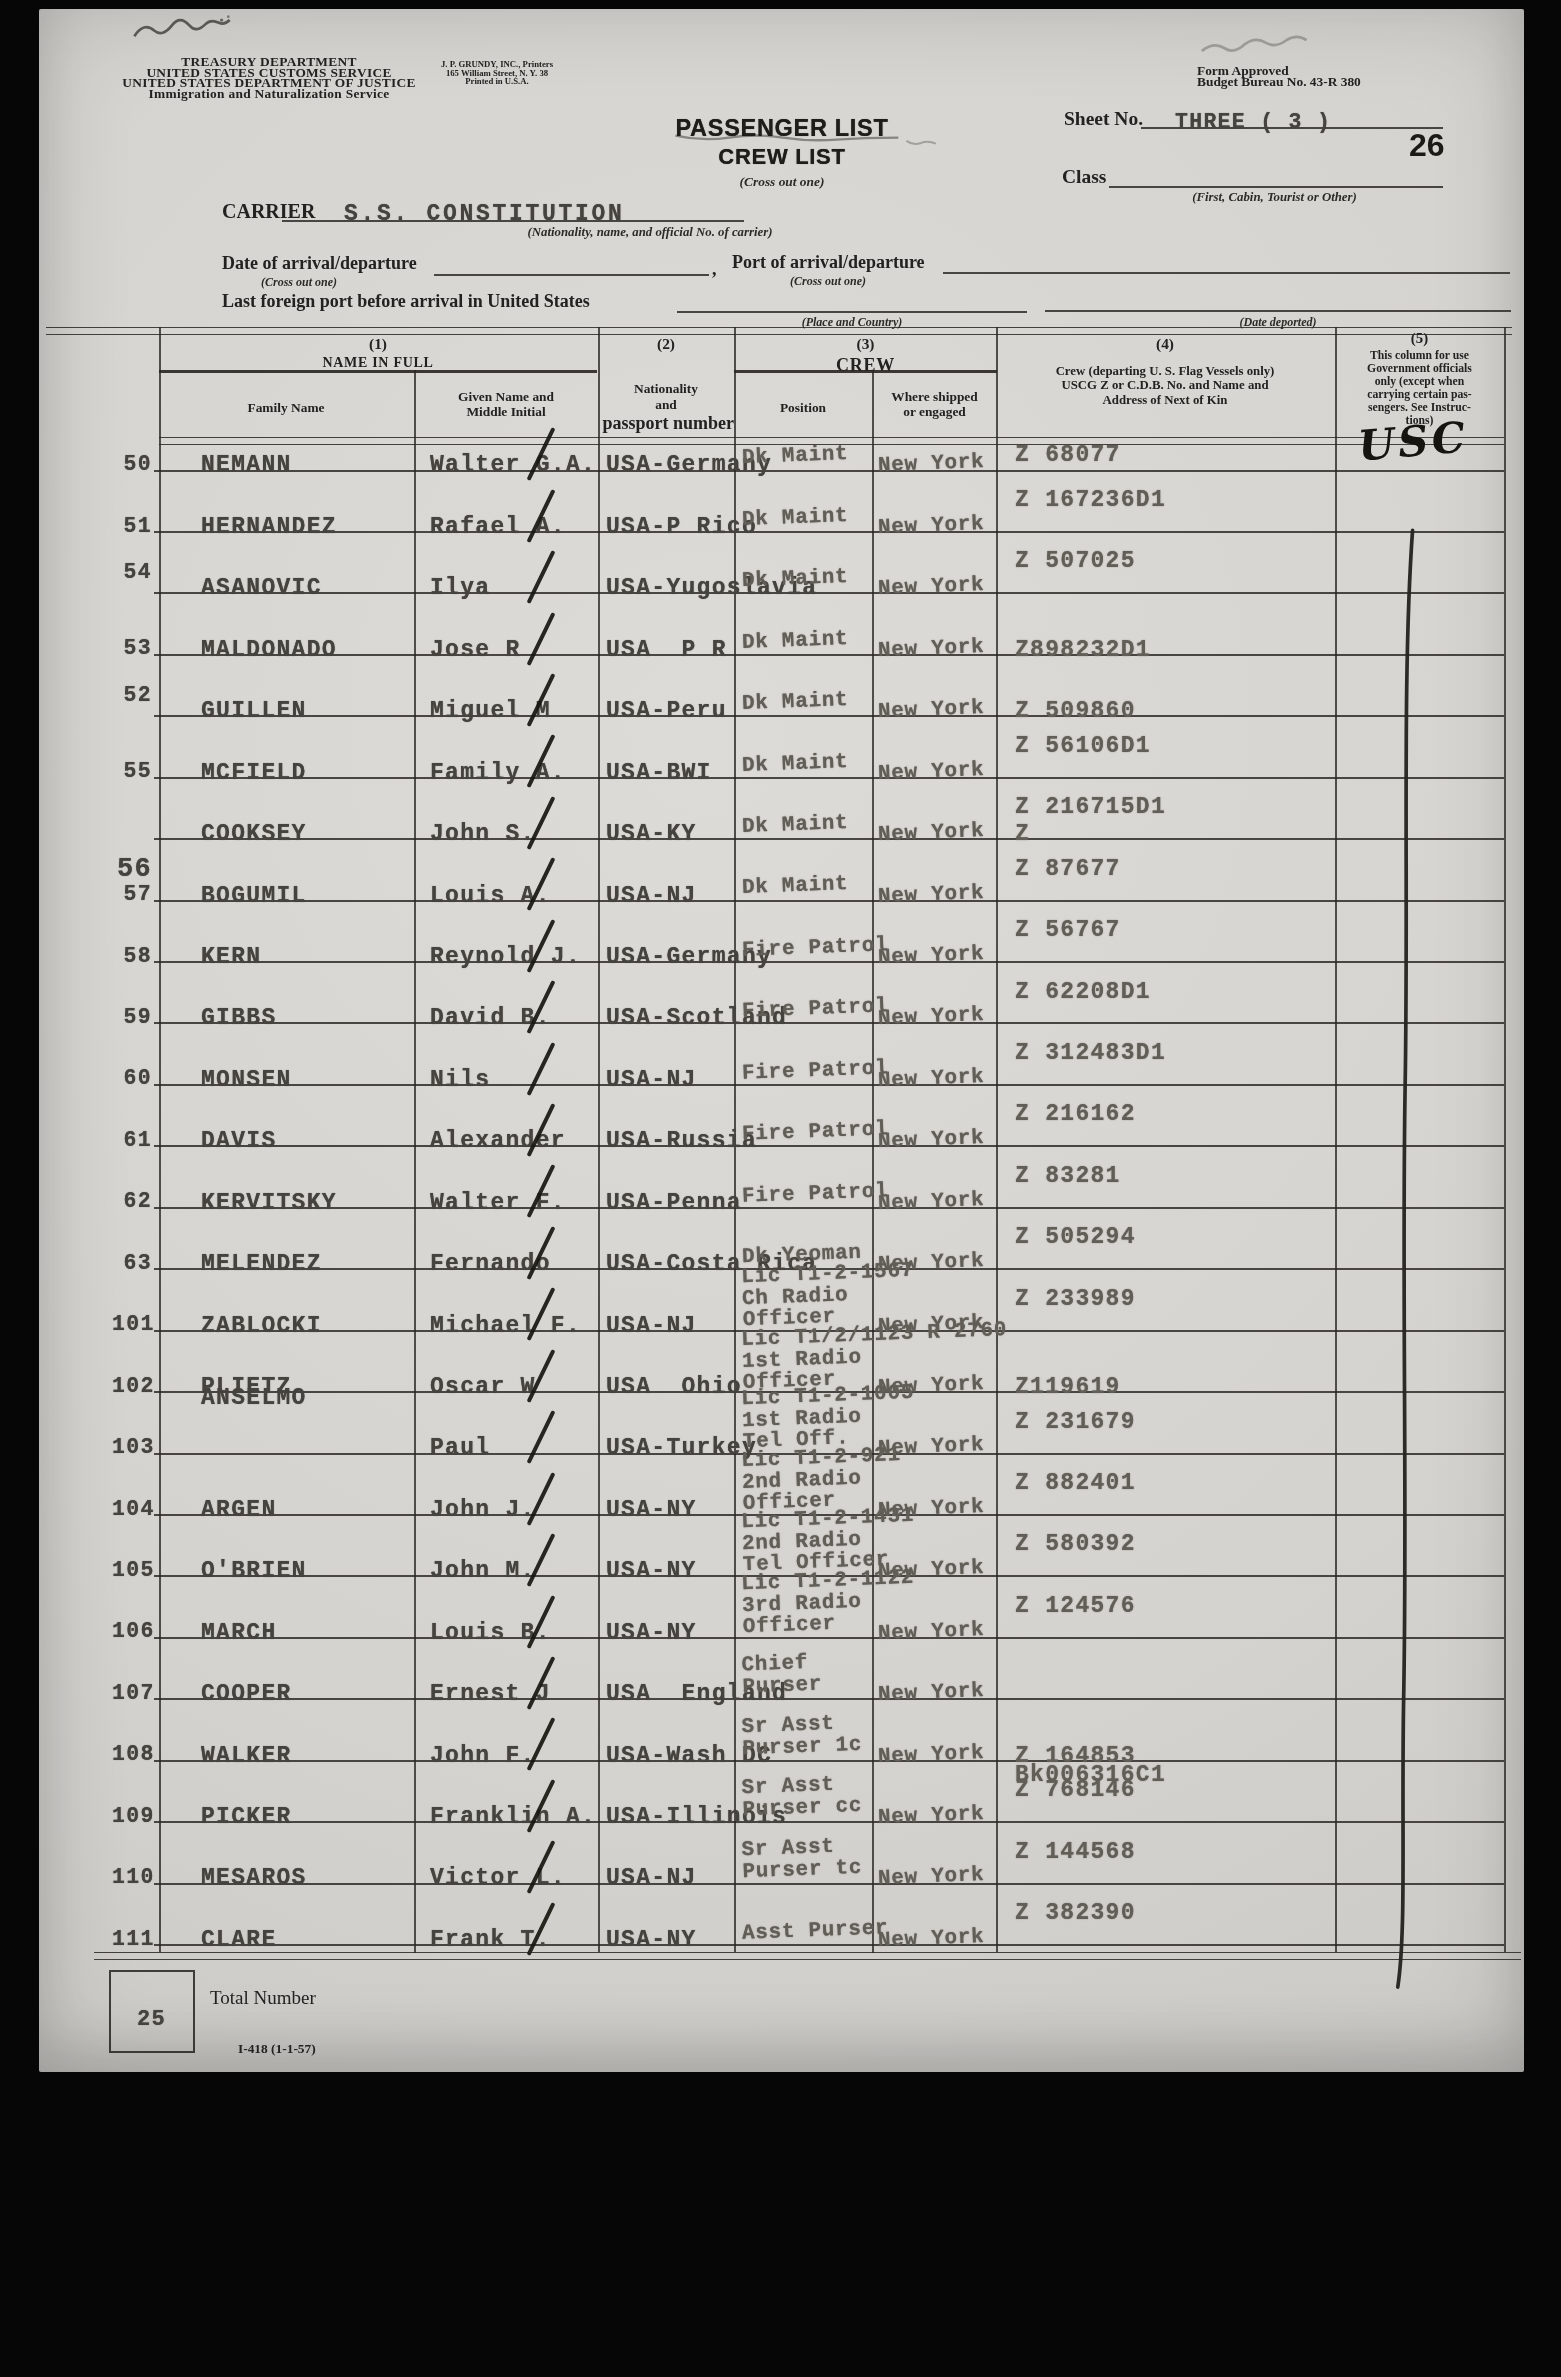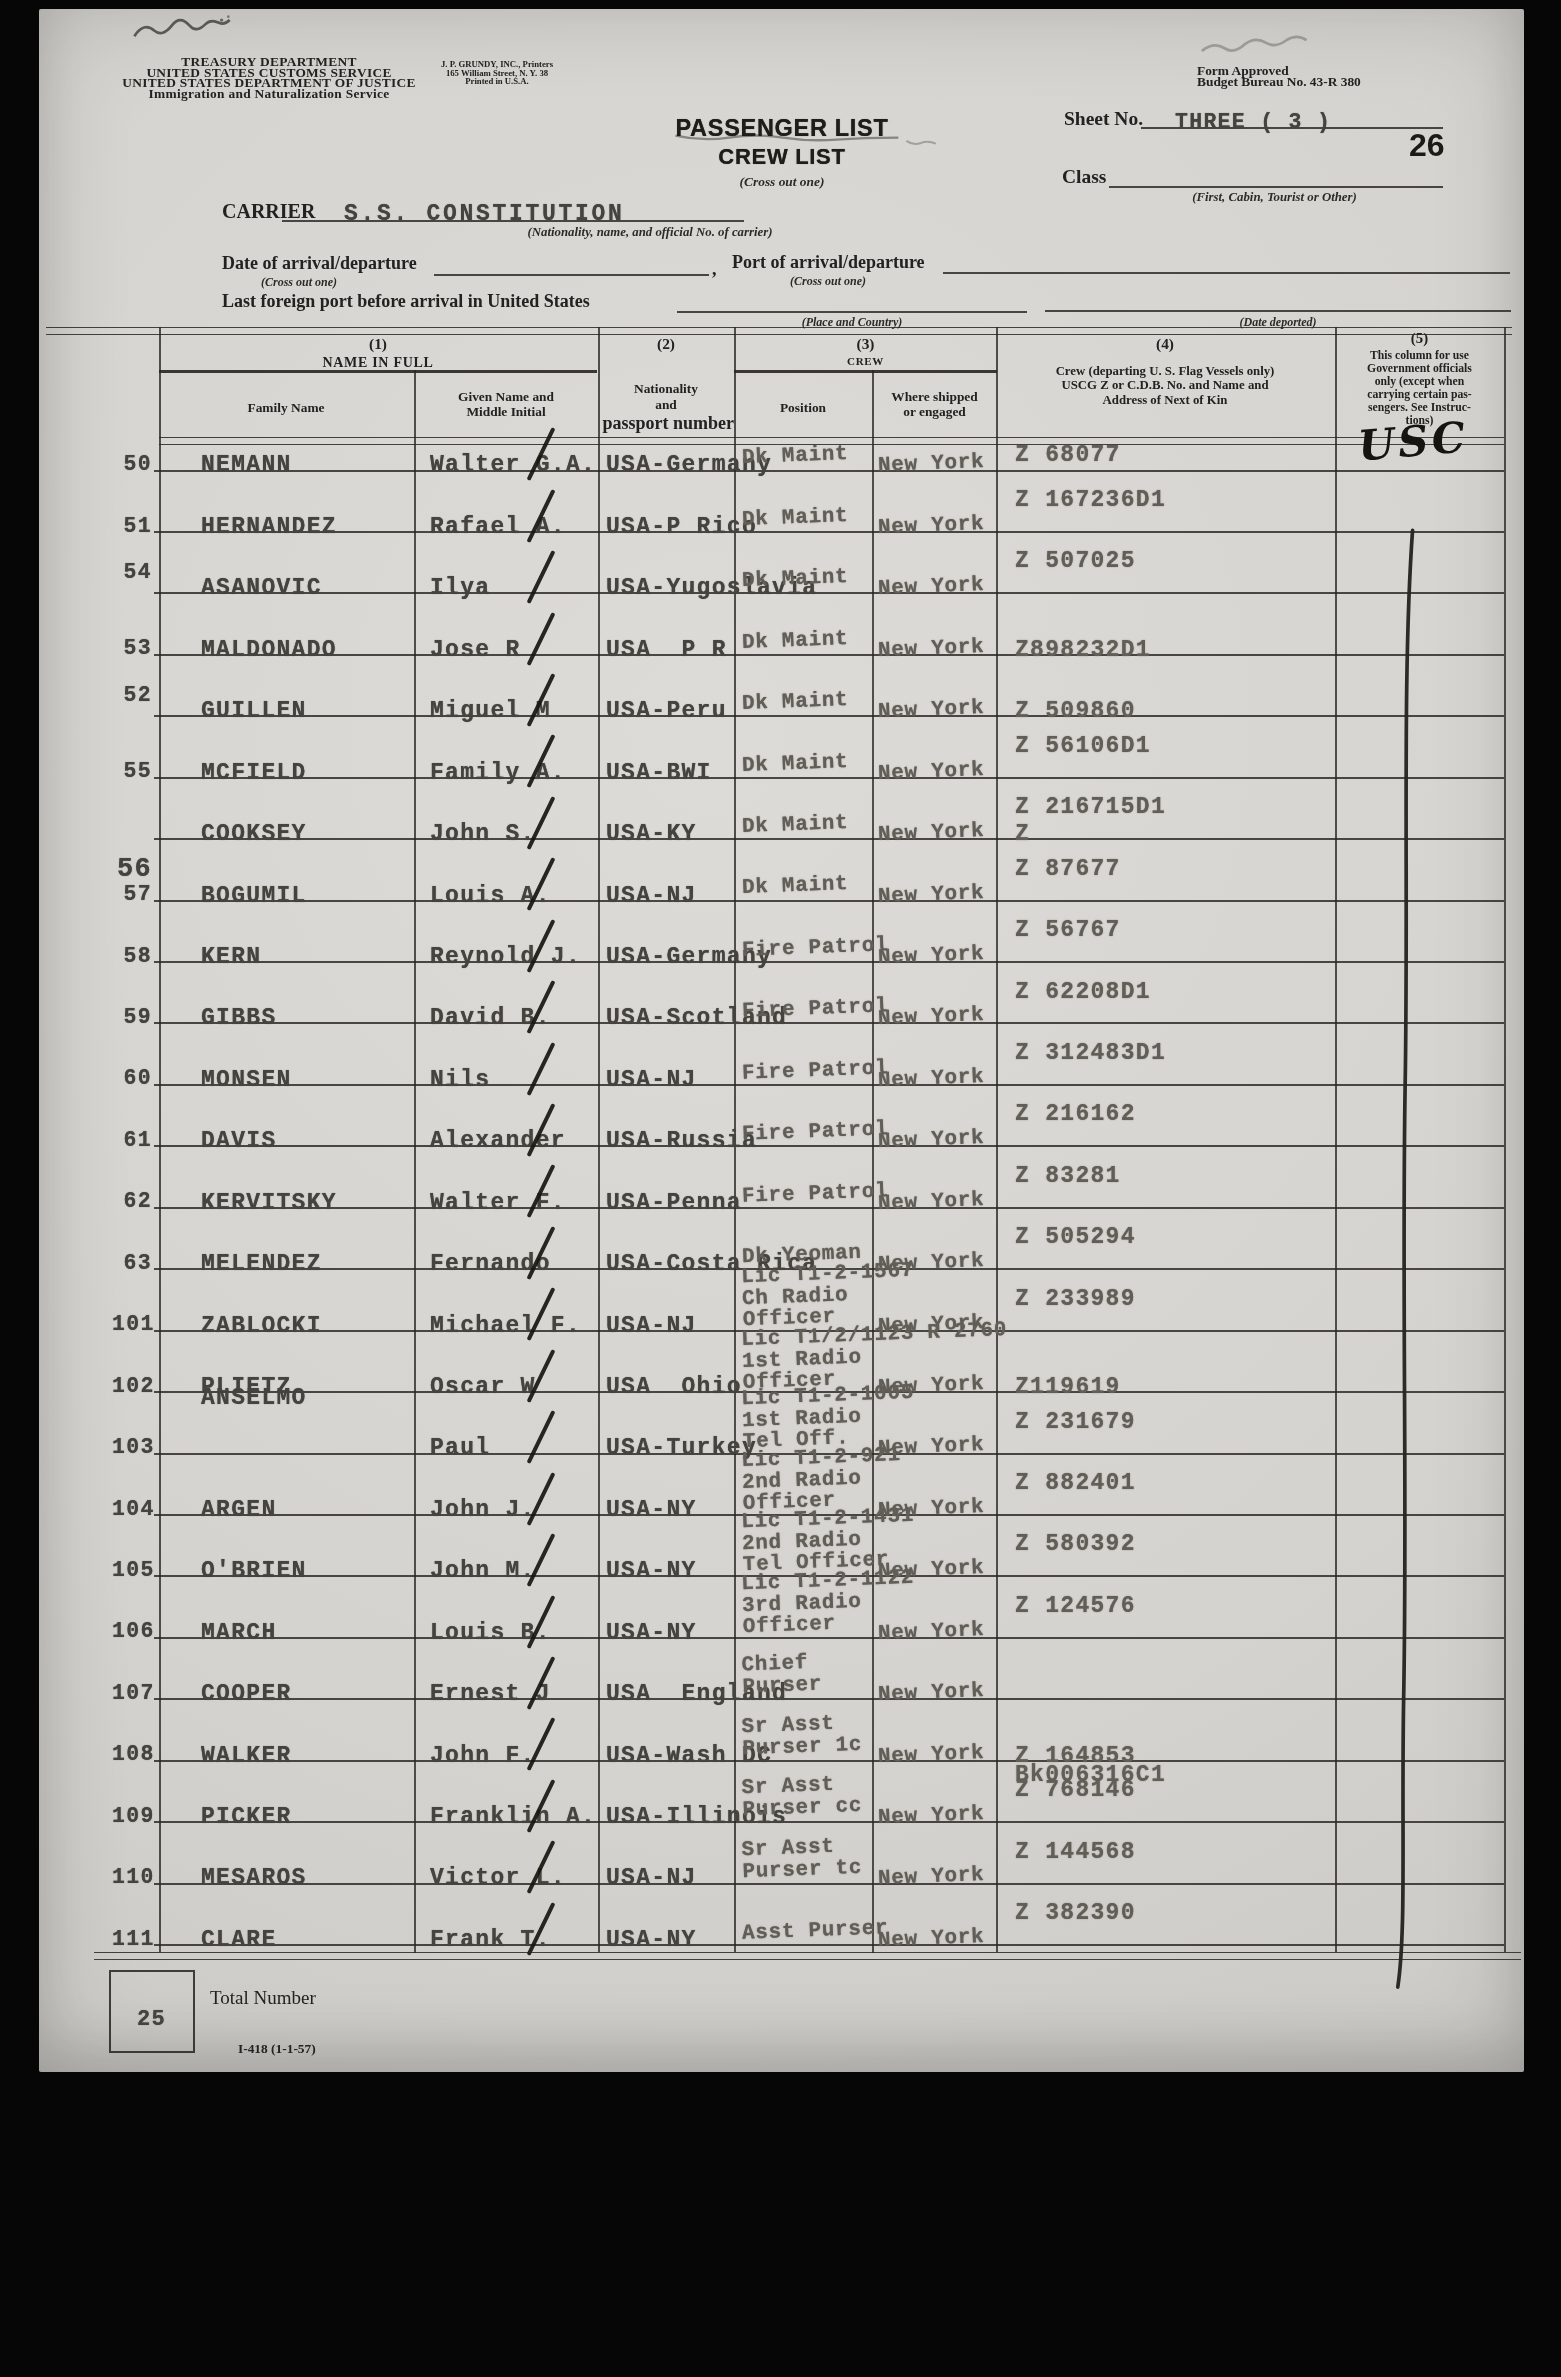--- a/index.html
+++ b/index.html
@@ -113,21 +113,21 @@
     <div>Middle Initial</div>
   </div>
   <div class="abs printed center" style="left:559px;top:326px;width:136px;font-size:15.4px;">
     <div>(2)</div>
     <div style="font-size:13.4px;margin-top:28px;">Nationality</div>
     <div style="font-size:13.4px;">and</div>
     <div style="font-size:18px;text-align:right;">passport number</div>
   </div>
   <div class="abs printed center" style="left:695px;top:326px;width:263px;font-size:15.4px;">
     <div>(3)</div>
-    <div style="font-size:11px;letter-spacing:0.7px;margin-top:1.3px;">CREW</div>
+    <div style="font-size:18px;letter-spacing:0.7px;margin-top:1.3px;">CREW</div>
   </div>
   <div class="abs hrule" style="left:695px;top:361px;width:263px;"></div>
   <div class="abs printed center" style="left:695px;top:391px;width:138px;font-size:13.4px;">Position</div>
   <div class="abs printed center" style="left:833px;top:381px;width:125px;font-size:13.4px;line-height:14.8px;">
     <div>Where shipped</div>
     <div>or engaged</div>
   </div>
   <div class="abs printed center" style="left:957px;top:326px;width:338px;font-size:15.4px;">
     <div>(4)</div>
     <div style="font-size:12.8px;margin-top:10.7px;line-height:14.4px;">Crew (departing U. S. Flag Vessels only)</div>

